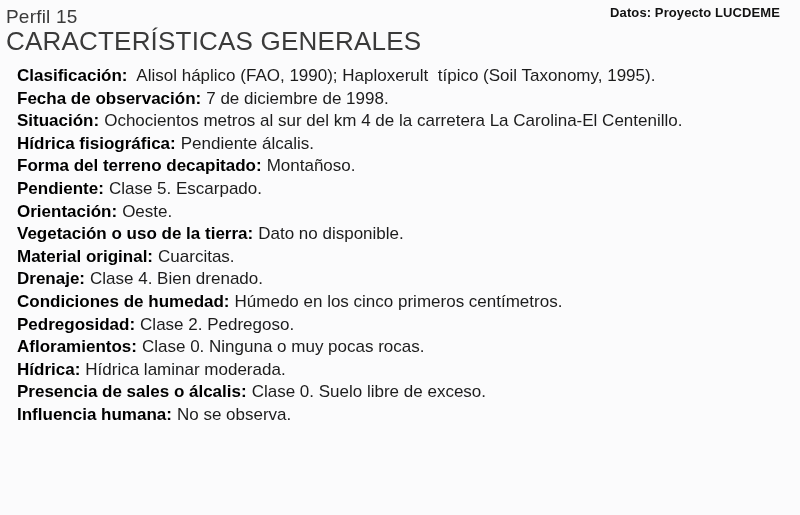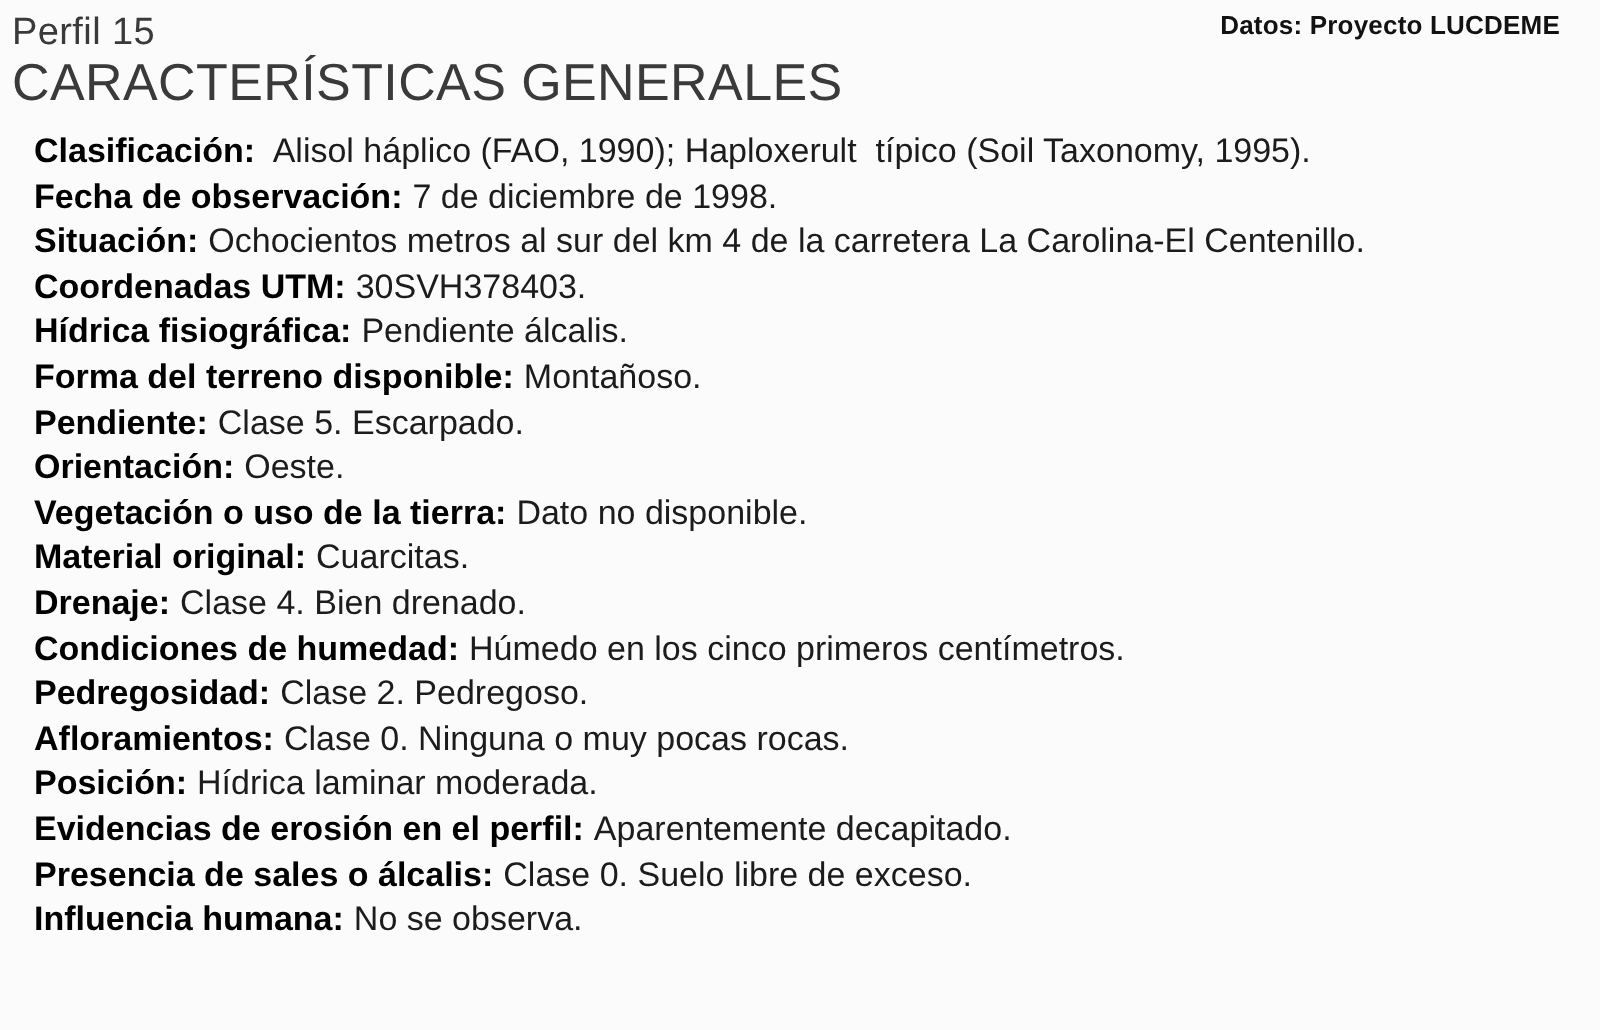--- a/index.html
+++ b/index.html
@@ -71,30 +71,28 @@
   <div class="source-note">Datos: Proyecto LUCDEME</div>
 
   <h1 class="profile-title">Perfil 15</h1>
 
   <h2 class="section-title">CARACTERÍSTICAS GENERALES</h2>
 
   <div class="fields">
     <div class="field-row"><span class="field-label">Clasificación:</span><span class="field-value"> Alisol háplico (FAO, 1990); Haploxerult  típico (Soil Taxonomy, 1995).</span></div>
     <div class="field-row"><span class="field-label">Fecha de observación:</span><span class="field-value">7 de diciembre de 1998.</span></div>
     <div class="field-row"><span class="field-label">Situación:</span><span class="field-value">Ochocientos metros al sur del km 4 de la carretera La Carolina-El Centenillo.</span></div>
-    <div class="field-row"><span class="field-label">Coordenadas UTM:</span><span class="field-value">30SVH378403.</span></div>
     <div class="field-row"><span class="field-label">Hídrica fisiográfica:</span><span class="field-value">Pendiente álcalis.</span></div>
-    <div class="field-row"><span class="field-label">Forma del terreno disponible:</span><span class="field-value">Montañoso.</span></div>
+    <div class="field-row"><span class="field-label">Forma del terreno decapitado:</span><span class="field-value">Montañoso.</span></div>
     <div class="field-row"><span class="field-label">Pendiente:</span><span class="field-value">Clase 5. Escarpado.</span></div>
     <div class="field-row"><span class="field-label">Orientación:</span><span class="field-value">Oeste.</span></div>
     <div class="field-row"><span class="field-label">Vegetación o uso de la tierra:</span><span class="field-value">Dato no disponible.</span></div>
     <div class="field-row"><span class="field-label">Material original:</span><span class="field-value">Cuarcitas.</span></div>
     <div class="field-row"><span class="field-label">Drenaje:</span><span class="field-value">Clase 4. Bien drenado.</span></div>
     <div class="field-row"><span class="field-label">Condiciones de humedad:</span><span class="field-value">Húmedo en los cinco primeros centímetros.</span></div>
     <div class="field-row"><span class="field-label">Pedregosidad:</span><span class="field-value">Clase 2. Pedregoso.</span></div>
     <div class="field-row"><span class="field-label">Afloramientos:</span><span class="field-value">Clase 0. Ninguna o muy pocas rocas.</span></div>
-    <div class="field-row"><span class="field-label">Posición:</span><span class="field-value">Hídrica laminar moderada.</span></div>
-    <div class="field-row"><span class="field-label">Evidencias de erosión en el perfil:</span><span class="field-value">Aparentemente decapitado.</span></div>
+    <div class="field-row"><span class="field-label">Hídrica:</span><span class="field-value">Hídrica laminar moderada.</span></div>
     <div class="field-row"><span class="field-label">Presencia de sales o álcalis:</span><span class="field-value">Clase 0. Suelo libre de exceso.</span></div>
     <div class="field-row"><span class="field-label">Influencia humana:</span><span class="field-value">No se observa.</span></div>
   </div>
 
 </div>
 
 </body></html>

